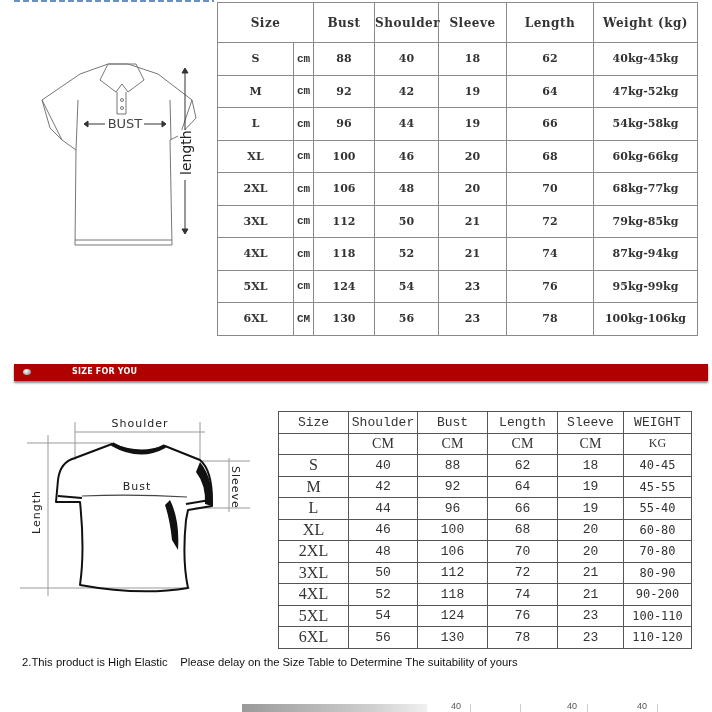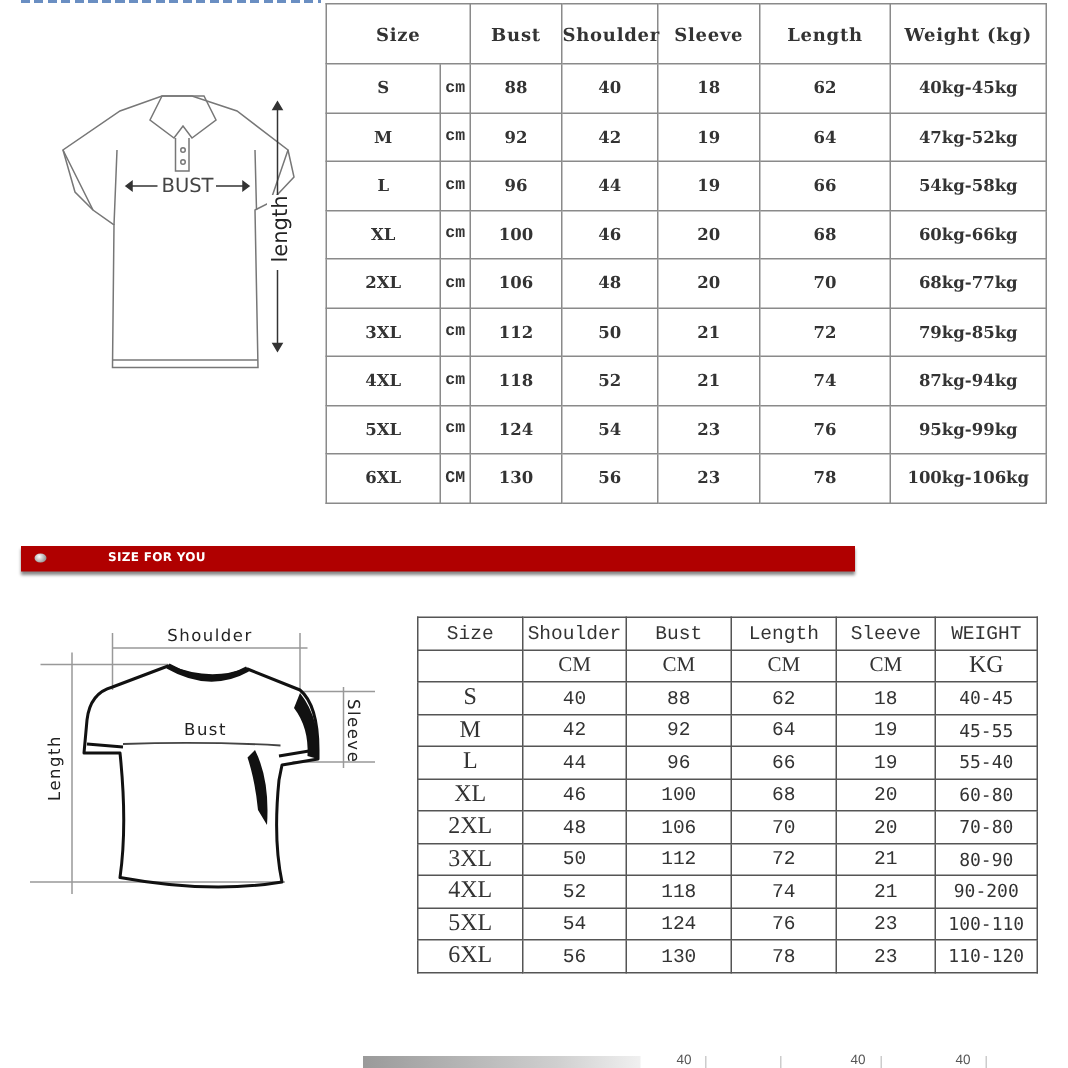--- a/index.html
+++ b/index.html
@@ -8,21 +8,21 @@
   .topstrip { left:14px; top:0; width:200px; height:2px; background:repeating-linear-gradient(90deg,#2a5ea8 0 6px,#ffffff 6px 9px); opacity:.7; }
 
   
   table { border-collapse:collapse; position:absolute; table-layout:fixed;border-radius:11px; }
   #t1 { left:217px; top:2px; width:480px; }
   #t1 td { border:1.5px solid #8a8a8a; text-align:center; font-family:"DejaVu Serif", serif; font-weight:bold; font-size:11px; color:#333; padding:0; height:31.5px; }
   #t1 td.hdr { height:39px; font-weight:bold; font-size:12px; letter-spacing:.5px; }
   #t1 td.unit { font-family:"Liberation Mono", monospace; font-size:11px; }
 
   
-  .banner { left:14px; top:364px; width:556px; height:17px; background:#b00000; box-shadow:0 2px 2px #888; }
+  .banner { left:14px; top:364px; width:694px; height:17px; background:#b00000; box-shadow:0 2px 2px #888; }
   .banner-dot { left:9px; top:5px; width:8px; height:6px; border-radius:50%; background:radial-gradient(circle at 40% 35%,#ffffff,#aaaaaa 60%,#777 100%); }
   .banner-text { left:58px; top:3px; color:#fff; font-family:"DejaVu Sans", sans-serif; font-weight:bold; font-size:8px; letter-spacing:.2px; }
 
   
   #t2 { left:278px; top:411px; width:413px; }
   #t2 td { border:1.3px solid #555; text-align:center; padding:0; height:20.5px; font-family:"Liberation Mono", monospace; font-size:13px; color:#333; }
   #t2 td.hdr { font-size:13px; }
   #t2 td.size { font-family:"Liberation Serif", serif; font-size:16px; }
   #t2 td.unitcell { font-family:"Liberation Serif", serif; font-size:14px; }
   #t2 td.w { font-family:"DejaVu Sans Mono", monospace; font-size:12px; }
@@ -219,21 +219,21 @@
       <td class="hdr">Length</td>
       <td class="hdr">Sleeve</td>
       <td class="hdr">WEIGHT</td>
     </tr>
     <tr>
       <td class="unitcell"></td>
       <td class="unitcell">CM</td>
       <td class="unitcell">CM</td>
       <td class="unitcell">CM</td>
       <td class="unitcell">CM</td>
-      <td class="unitcell" style="font-size:16px">KG</td>
+      <td class="unitcell" style="font-size:12px">KG</td>
     </tr>
   <tr>
         <td class="size">S</td>
         <td>40</td>
         <td>88</td>
         <td>62</td>
         <td>18</td>
         <td class="w">40-45</td>
       </tr>
       <tr>
@@ -297,20 +297,21 @@
         <td>56</td>
         <td>130</td>
         <td>78</td>
         <td>23</td>
         <td class="w">110-120</td>
       </tr>
     </tbody>
 </table>
 
 <div class="abs notes">
+  <div>2.This product is High Elastic    Please delay on the Size Table to Determine The suitability of yours</div>
 </div>
 
 <div class="abs bottom-strip">
   <div class="bs-grad"></div>
   <span class="bs-num" style="left:209px">40</span>
   <span class="bs-line" style="left:228px"></span>
   <span class="bs-line" style="left:278px"></span>
   <span class="bs-num" style="left:325px">40</span>
   <span class="bs-line" style="left:345px"></span>
   <span class="bs-num" style="left:395px">40</span>

